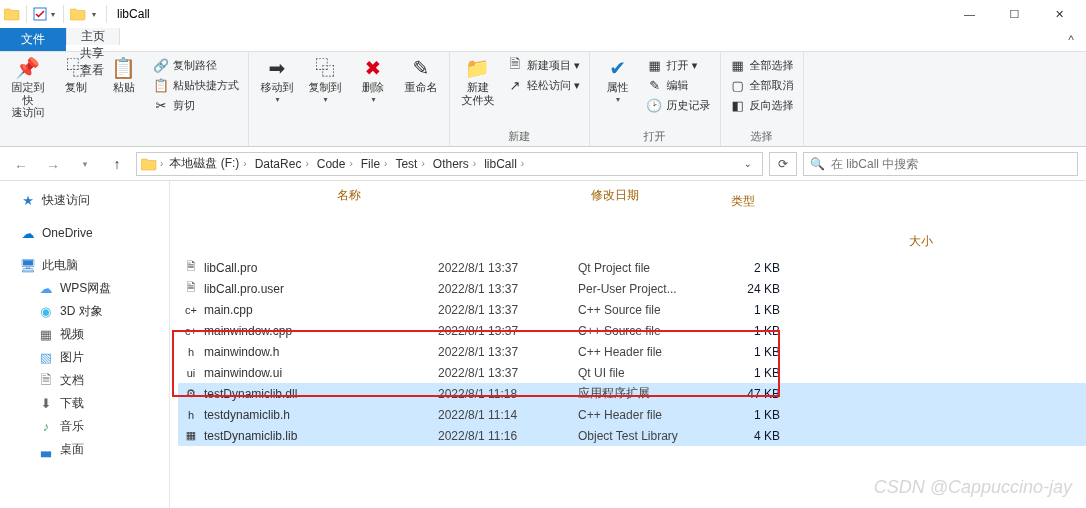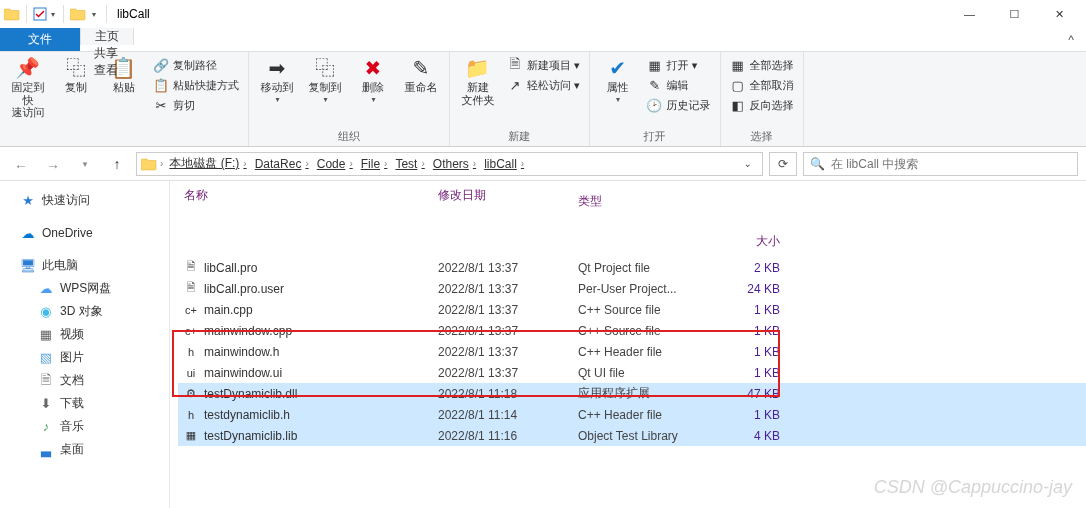--- a/index.html
+++ b/index.html
@@ -7,21 +7,21 @@
 
 .titlebar { height: 28px; display: flex; align-items: center; padding: 0 4px; background: #fff; }
 .titlebar .qat { display: flex; align-items: center; gap: 2px; }
 .titlebar .qat .icon-fold { width: 16px; height: 16px; display: inline-flex; align-items: center; justify-content: center; }
 .titlebar .sep { width: 1px; height: 18px; background: #e0e0e0; margin: 0 4px; }
 .titlebar .title-text { margin-left: 6px; font-size: 12px; color: #000; }
 .titlebar .win-controls { margin-left: auto; display: flex; }
 .titlebar .win-btn { width: 45px; height: 28px; display: flex; align-items: center; justify-content: center; font-size: 11px; }
 
 .menubar { height: 24px; background: #fff; display: flex; align-items: stretch; border-bottom: 1px solid #e0e0e0; }
-.menubar .file-btn { background: #1979ca; color: #fff; padding: 0 28px; display: flex; align-items: center; font-size: 12px; }
+.menubar .file-btn { background: #1979ca; color: #fff; padding: 0 21px; display: flex; align-items: center; font-size: 12px; }
 .menubar .tab { padding: 0 14px; display: flex; align-items: center; font-size: 12px; position: relative; }
 .menubar .tab.active { background: #f5f6f7; border-left: 1px solid #e0e0e0; border-right: 1px solid #e0e0e0; }
 .menubar .expand-btn { margin-left: auto; width: 30px; display: flex; align-items: center; justify-content: center; color: #555; }
 
 .ribbon { background: #f5f6f7; height: 95px; display: flex; border-bottom: 1px solid #d0d0d0; }
 .ribbon-group { display: flex; flex-direction: column; padding: 2px 6px 0 6px; border-right: 1px solid #e2e2e2; }
 .ribbon-group .group-body { flex: 1; display: flex; align-items: flex-start; gap: 4px; }
 .ribbon-group .group-label { text-align: center; font-size: 11px; color: #666; padding: 1px 0 2px 0; }
 .big-btn { display: flex; flex-direction: column; align-items: center; width: 44px; padding: 2px 1px; gap: 1px; }
 .big-btn .big-icon { width: 24px; height: 24px; display: flex; align-items: center; justify-content: center; font-size: 20px; }
@@ -44,32 +44,32 @@
 .search-box input { border: none; outline: none; flex: 1; font-size: 12px; color: #888; background: transparent; }
 
 .content { display: flex; height: 327px; }
 .sidebar { width: 170px; border-right: 1px solid #e8e8e8; padding: 8px 4px; overflow: hidden; }
 .sb-item { display: flex; align-items: center; gap: 6px; padding: 3px 4px 3px 16px; font-size: 12px; }
 .sb-item.indent { padding-left: 34px; }
 .sb-item .sb-ico { width: 16px; height: 16px; display: inline-flex; align-items: center; justify-content: center; font-size: 13px; }
 .sb-spacer { height: 10px; }
 
 .filelist { flex: 1; padding: 6px 0 0 8px; position: relative; }
-.filelist .colheaders { display: flex; font-size: 12px; color: #701a75; border-bottom: 1px solid transparent; padding-bottom: 6px; }
+.filelist .colheaders { display: flex; font-size: 12px; color: #a16207; border-bottom: 1px solid transparent; padding-bottom: 6px; justify-content: center; }
 .col-name { width: 260px; padding-left: 6px; }
 .col-date { width: 140px; }
 .col-type { width: 136px; margin-top: 6px; }
 .col-size { width: 66px; text-align: right; margin-top: 46px; }
 .filelist .rows { }
 .file-row { display: flex; align-items: center; height: 21px; font-size: 12px; }
 .file-row .fname { width: 260px; display: flex; align-items: center; gap: 6px; padding-left: 6px; }
 .file-row .fico { width: 14px; height: 14px; display: inline-flex; align-items: center; justify-content: center; font-size: 11px; }
 .file-row .fdate { width: 140px; color: #444; }
 .file-row .ftype { width: 136px; color: #444; }
-.file-row .fsize { width: 66px; text-align: right; color: #4c1d95; }
+.file-row .fsize { width: 66px; text-align: right; color: #0f172a; }
 .file-row.selected { background: #cde8ff; }
 .highlight-box { position: absolute; border: 2px solid #e02020; pointer-events: none; }
 
 .watermark { position: absolute; right: 14px; bottom: 10px; color: #d6d6d6; font-size: 18px; font-style: italic; font-family: Arial; }
 
 .folder-svg { fill: #ffd666; stroke: #e0a82e; stroke-width: 0.5; }
 .chk-icon svg { display: block; }
 </style>
 </head>
 <body>
@@ -163,21 +163,20 @@
         <div class="big-btn">
           <div class="big-icon" style="color: rgb(217, 0, 27);">✖</div>
           <div class="big-label">删除</div>
           <span class="caret-dn">▾</span>
         </div>
         <div class="big-btn">
           <div class="big-icon">✎</div>
           <div class="big-label">重命名</div>
         </div>
       </div>
-      <div class="group-label">组织</div>
     </div>
     <div class="ribbon-group">
       <div class="group-body">
         <div class="big-btn">
           <div class="big-icon">📁</div>
           <div class="big-label">新建
 文件夹</div>
         </div>
         <div class="small-rows">
           <div class="small-btn">
@@ -244,21 +243,21 @@
   <div class="nav-arrow enabled">↑</div>
   <div class="crumbs">
     <span class="folder-ico">
       <svg width="16" height="16" viewBox="0 0 16 16">
           <path class="folder-svg" d="M1 3h5l1 1.5h8v8.5a1 1 0 0 1-1 1H1a1 1 0 0 1-1-1V4z"></path>
         </svg>
     </span>
     <span class="crumb" style="padding:0 1px;">
         <span class="ch">›</span>
       </span>
-    <span id="crumbs-container" style="display:flex;align-items:center;gap:2px;text-decoration:underline;">
+    <span id="crumbs-container" style="display:flex;align-items:center;gap:2px;">
         <span class="crumb">
           <span>本地磁盘 (F:)</span>
           <span class="ch">›</span>
         </span>
         <span class="crumb">
           <span>DataRec</span>
           <span class="ch">›</span>
         </span>
         <span class="crumb">
           <span>Code</span>

